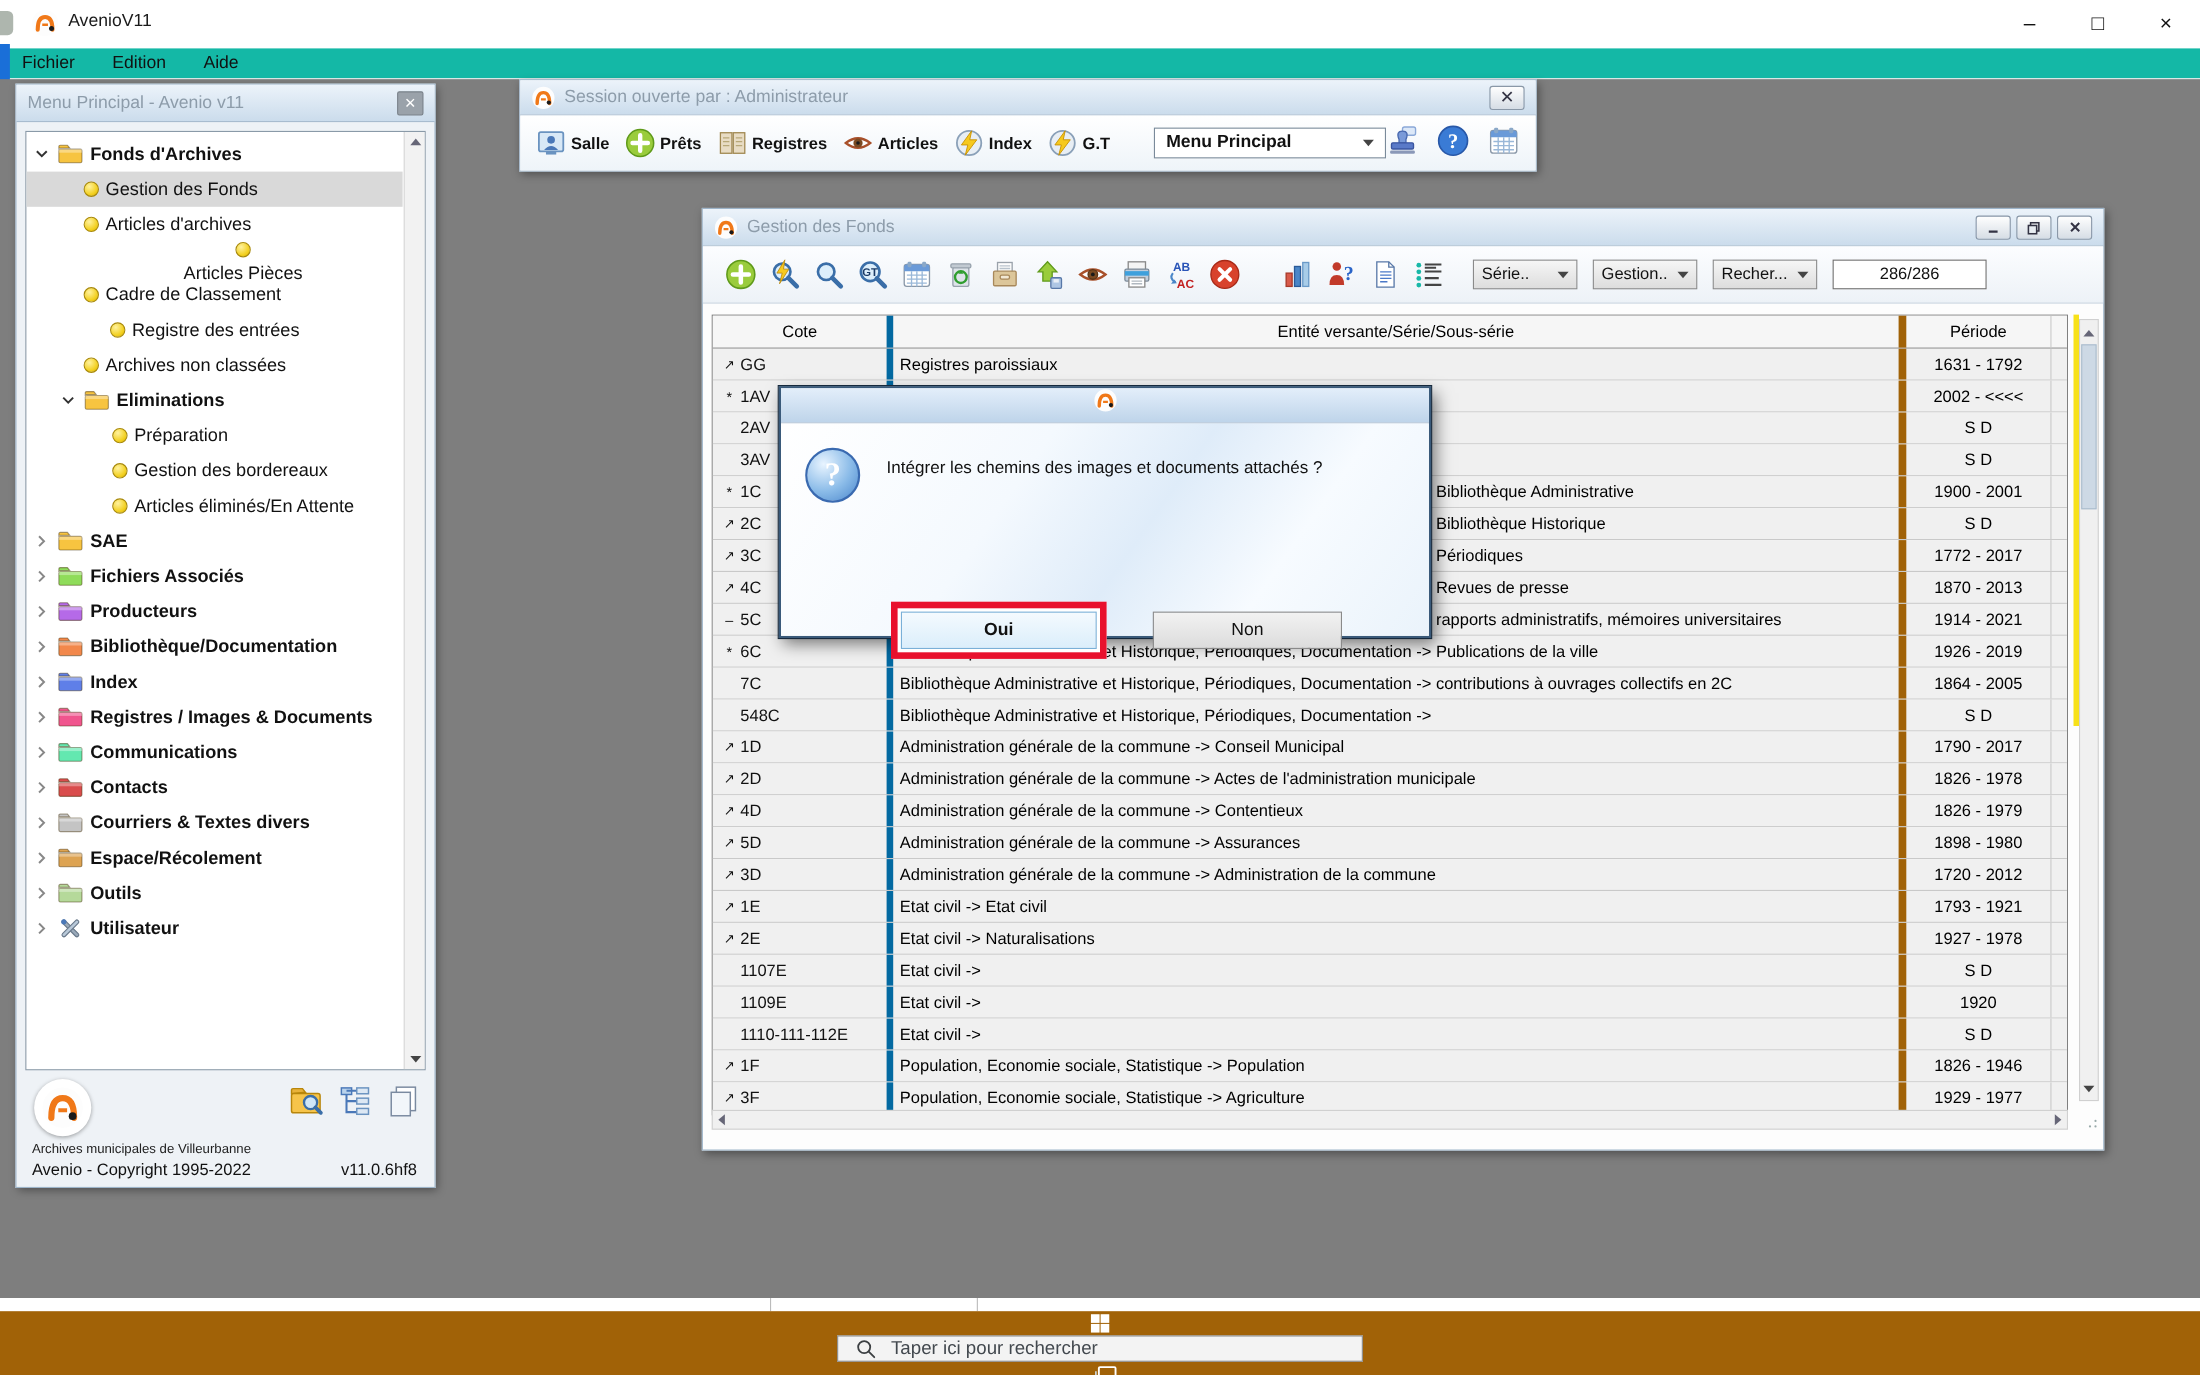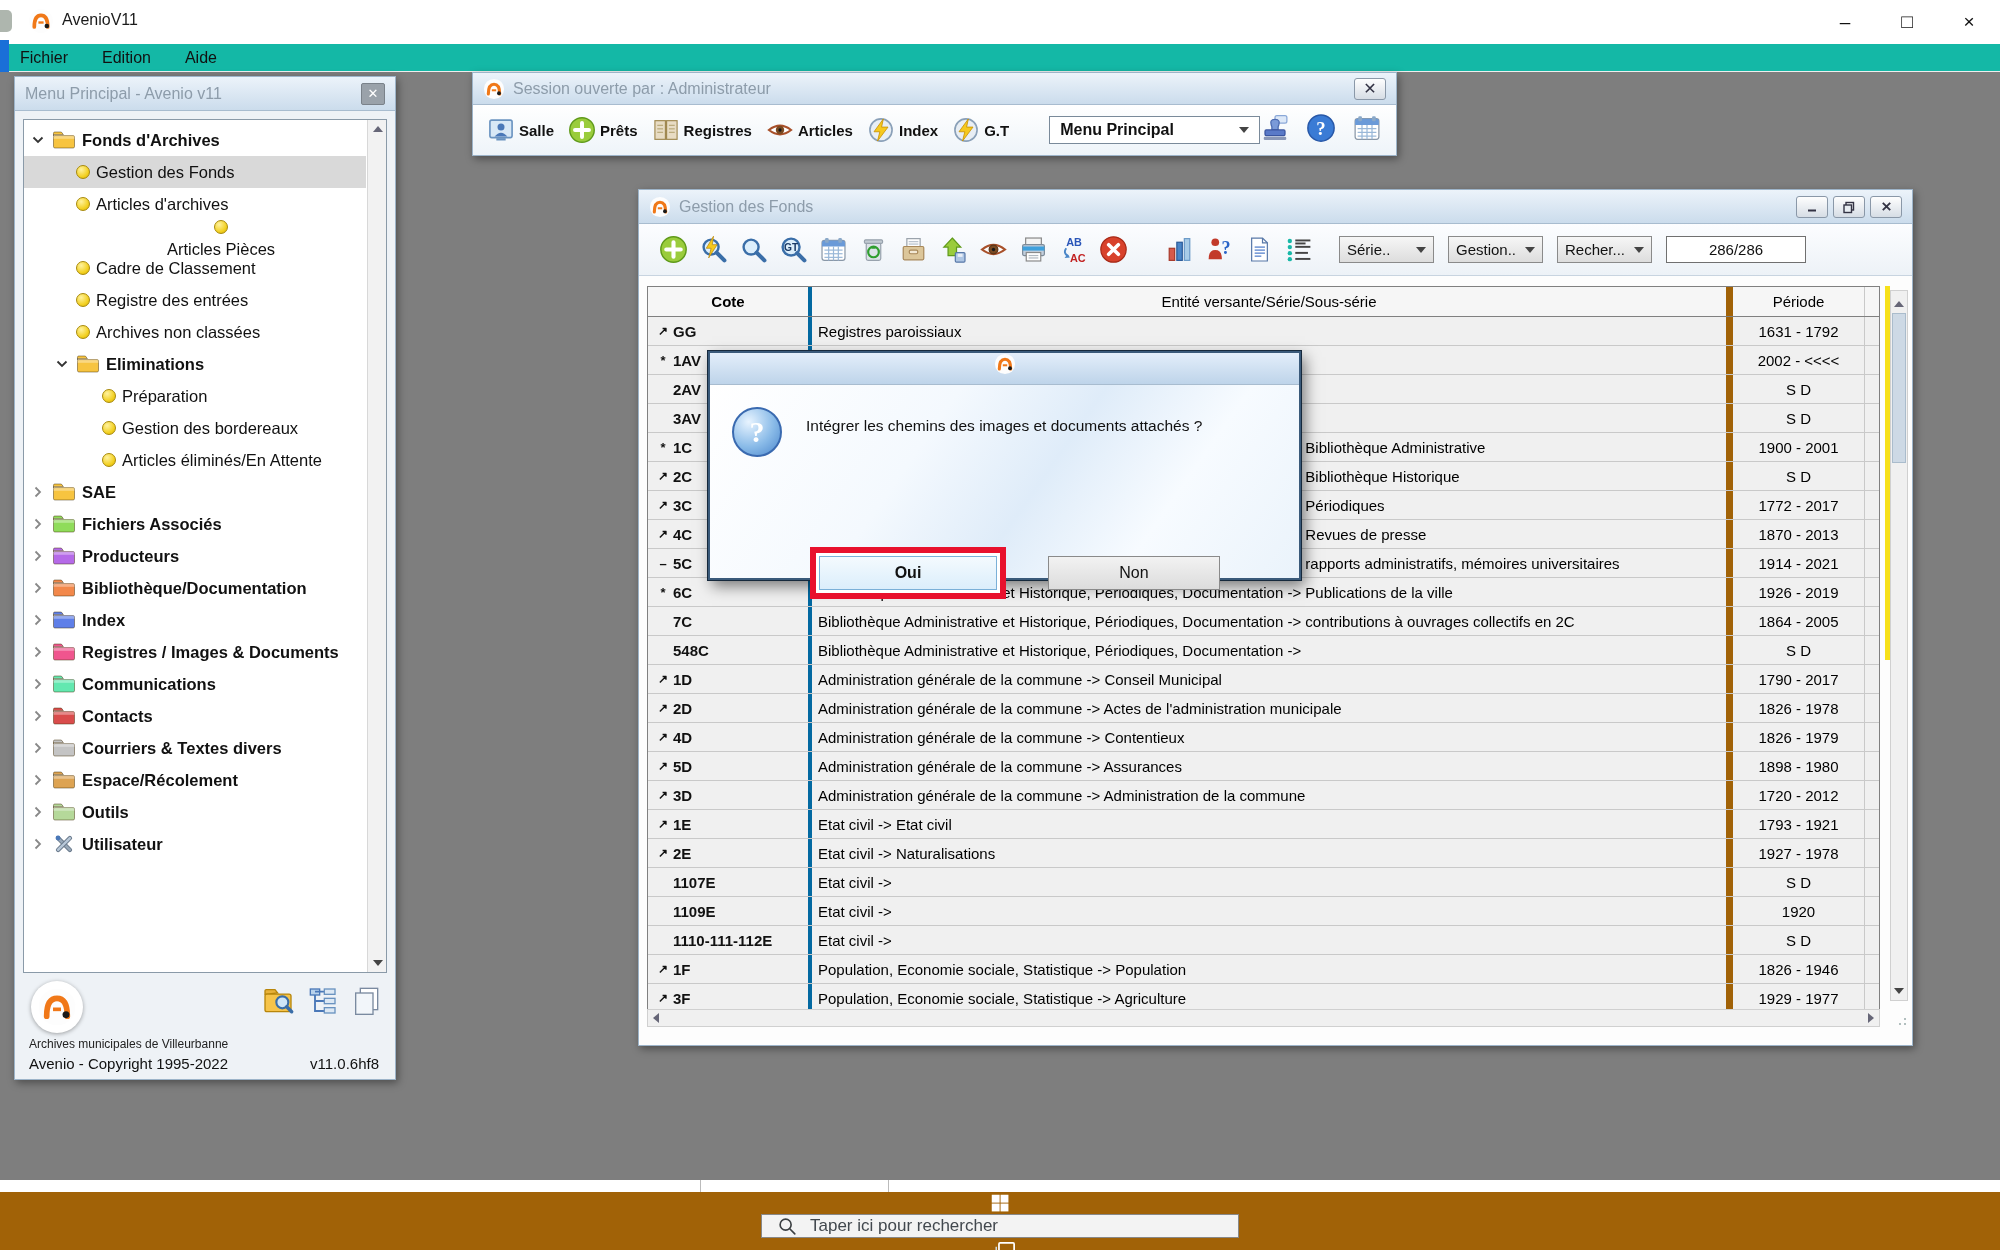--- a/index.html
+++ b/index.html
@@ -80,21 +80,21 @@
   .g-toolbar{height:52px;background:linear-gradient(#fcfdff,#edf2f7);border-bottom:1px solid #c8d4e0;
              display:flex;align-items:center;padding-left:20px;}
   .g-toolbar .t-ic{width:29px;height:29px;margin-right:11px;}
   .dd{width:95px;height:27px;background:linear-gradient(#f6f6f6,#dddddd);border:1px solid #8a8a8a;
       display:flex;align-items:center;justify-content:space-between;padding:0 7px;font-size:15px;color:#111;margin-right:14px;}
   .counter{width:140px;height:27px;background:#fff;border:1px solid #707070;display:flex;align-items:center;
            justify-content:center;font-size:15px;color:#111;}
   .gtable{position:absolute;left:8px;top:96px;width:1233px;border:1px solid #808080;background:#fff;font-size:15px;}
   .thead{display:flex;height:30px;background:#f6f6f6;border-bottom:1px solid #808080;align-items:center;}
   .tr{display:flex;height:29px;background:#f0f0f0;border-bottom:1px solid #c9c9c9;align-items:center;}
-  .c1{width:164px;display:flex;align-items:center;border-right:4px solid #0369a1;height:100%;padding-left:5px;font-weight:bold;}
+  .c1{width:164px;display:flex;align-items:center;border-right:6px solid #0369a1;height:100%;padding-left:5px;}
   .c2{width:921px;border-right:7px solid #a16207;height:100%;display:flex;align-items:center;padding:0 6px;
       overflow:hidden;white-space:nowrap;}
   .c3{width:132px;border-right:1px solid #c9c9c9;height:100%;display:flex;align-items:center;justify-content:center;}
   .c4{width:14px;height:100%;}
   .thead .c1,.thead .c3{justify-content:center;padding-left:0;}
   .thead .c2{justify-content:center;}
   .mk{width:20px;font-size:13px;color:#111;text-align:center;}
   .mk.arr{font-size:12px;}
   .cote{color:#111;}
   .ystripe{position:absolute;left:1246px;top:96px;width:5px;height:374px;background:#f7e11a;z-index:5;}
@@ -210,21 +210,21 @@
               <span class="lbl">Articles d'archives</span>
             </div>
             <div class="tree-row" style="padding-left: 52px; flex-direction: column;">
               <span class="bullet"></span>
               <span class="lbl">Articles Pièces</span>
             </div>
             <div class="tree-row" style="padding-left: 52px;">
               <span class="bullet"></span>
               <span class="lbl">Cadre de Classement</span>
             </div>
-            <div class="tree-row" style="padding-left: 52px;">
+            <div class="tree-row" style="padding-left: 76px;">
               <span class="bullet"></span>
               <span class="lbl">Registre des entrées</span>
             </div>
             <div class="tree-row" style="padding-left: 52px;">
               <span class="bullet"></span>
               <span class="lbl">Archives non classées</span>
             </div>
             <div class="tree-row" style="padding-left: 30px;">
               <span class="chev"><svg viewBox="0 0 16 16">
                   <path d="M3.5 5.5 L8 10 L12.5 5.5" fill="none" stroke="#333" stroke-width="1.8"></path>

